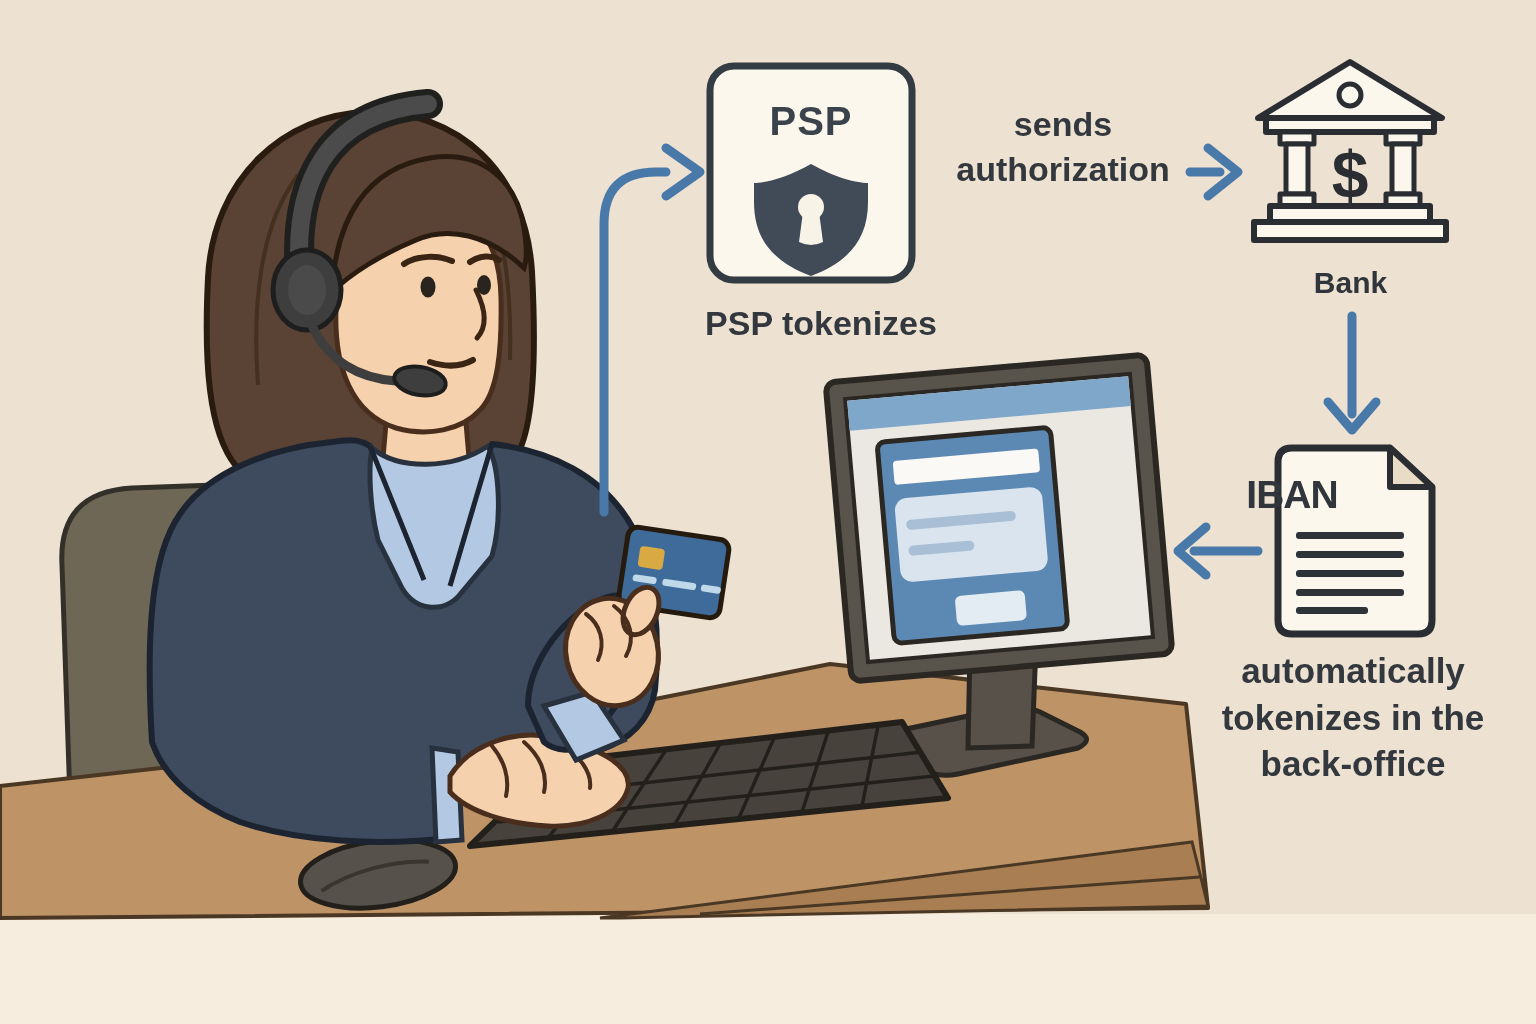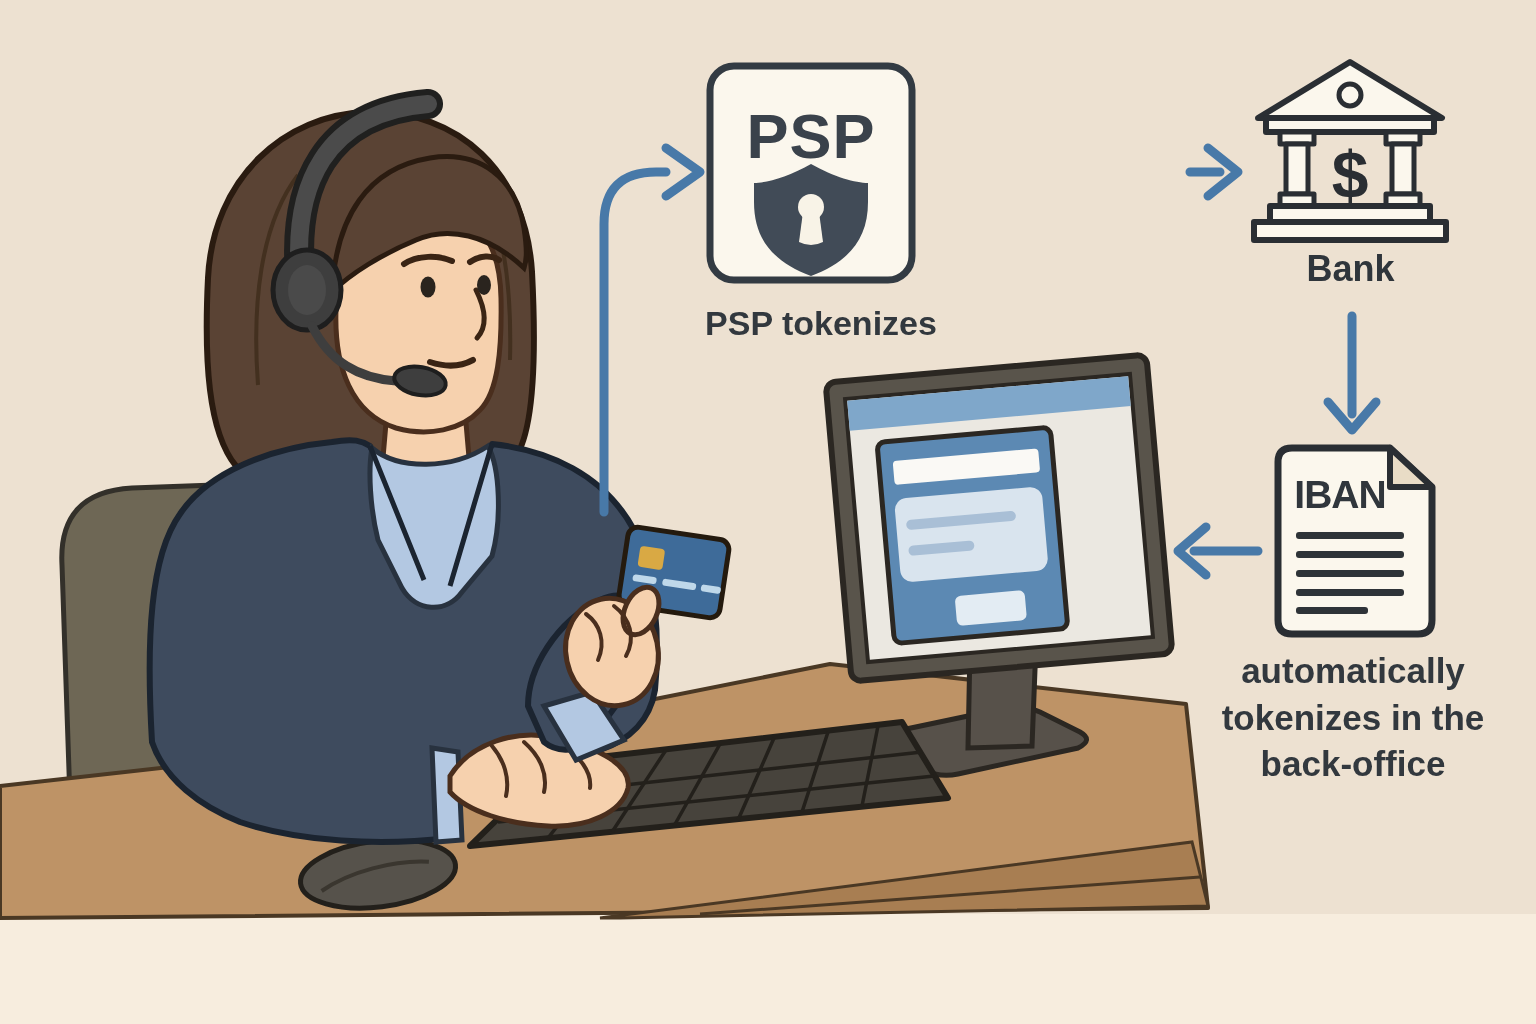--- a/index.html
+++ b/index.html
@@ -3,25 +3,25 @@
 <meta charset="utf-8">
 <style>
   html,body{margin:0;padding:0;background:#d8cdbd;}
   .canvas{
     position:relative;width:1536px;height:1024px;overflow:hidden;
     background:#EDE1D1;
     font-family:"Liberation Sans","DejaVu Sans",sans-serif;
   }
   .scene-svg{position:absolute;left:0;top:0;width:1536px;height:1024px;}
   .txt{position:absolute;color:#32383E;text-align:center;line-height:1.28;}
-  .psp-title{left:712px;top:96px;width:198px;font-size:63px;font-weight:bold;color:#3A424B;letter-spacing:1px;}
+  .psp-title{left:712px;top:96px;width:198px;font-size:40px;font-weight:bold;color:#3A424B;letter-spacing:1px;}
   .psp-caption{left:696px;top:302px;width:250px;font-size:34px;font-weight:600;}
   .sends-label{left:942px;top:102px;width:242px;font-size:34px;font-weight:600;line-height:1.32;}
-  .bank-label{left:1268px;top:246px;width:165px;font-size:36px;font-weight:bold;color:#2F353B;}
-  .iban-label{left:1283px;top:470px;width:114px;font-size:39px;font-weight:bold;color:#30363C;letter-spacing:-1px;}
+  .bank-label{left:1268px;top:264px;width:165px;font-size:30px;font-weight:bold;color:#2F353B;}
+  .iban-label{left:1235px;top:470px;width:114px;font-size:39px;font-weight:bold;color:#30363C;letter-spacing:-1px;}
   .reconcile-note{left:1212px;top:648px;width:282px;font-size:35px;font-weight:600;line-height:1.33;}
   .caption{left:0;top:940px;width:1536px;font-size:45px;font-weight:bold;color:#3A4047;letter-spacing:-.5px;}
 </style>
 </head>
 <body>
 
 <div class="canvas">
 
 <svg class="scene-svg" viewBox="0 0 1536 1024">
 
@@ -158,17 +158,18 @@
     <rect x="1296" y="532" width="108" height="7" rx="3" fill="#2E3338"></rect>
     <rect x="1296" y="551" width="108" height="7" rx="3" fill="#2E3338"></rect>
     <rect x="1296" y="570" width="108" height="7" rx="3" fill="#2E3338"></rect>
     <rect x="1296" y="589" width="108" height="7" rx="3" fill="#2E3338"></rect>
     <rect x="1296" y="607" width="72" height="7" rx="3" fill="#2E3338"></rect>
   </g>
 </svg>
 
 <div class="txt psp-title">PSP</div>
 <div class="txt psp-caption">PSP tokenizes</div>
+<div class="txt sends-label">sends authorization</div>
 <div class="txt bank-label">Bank</div>
 <div class="txt iban-label">IBAN</div>
 <div class="txt reconcile-note">automatically tokenizes in the back-office</div>
 
 </div>
 
 </body></html>

